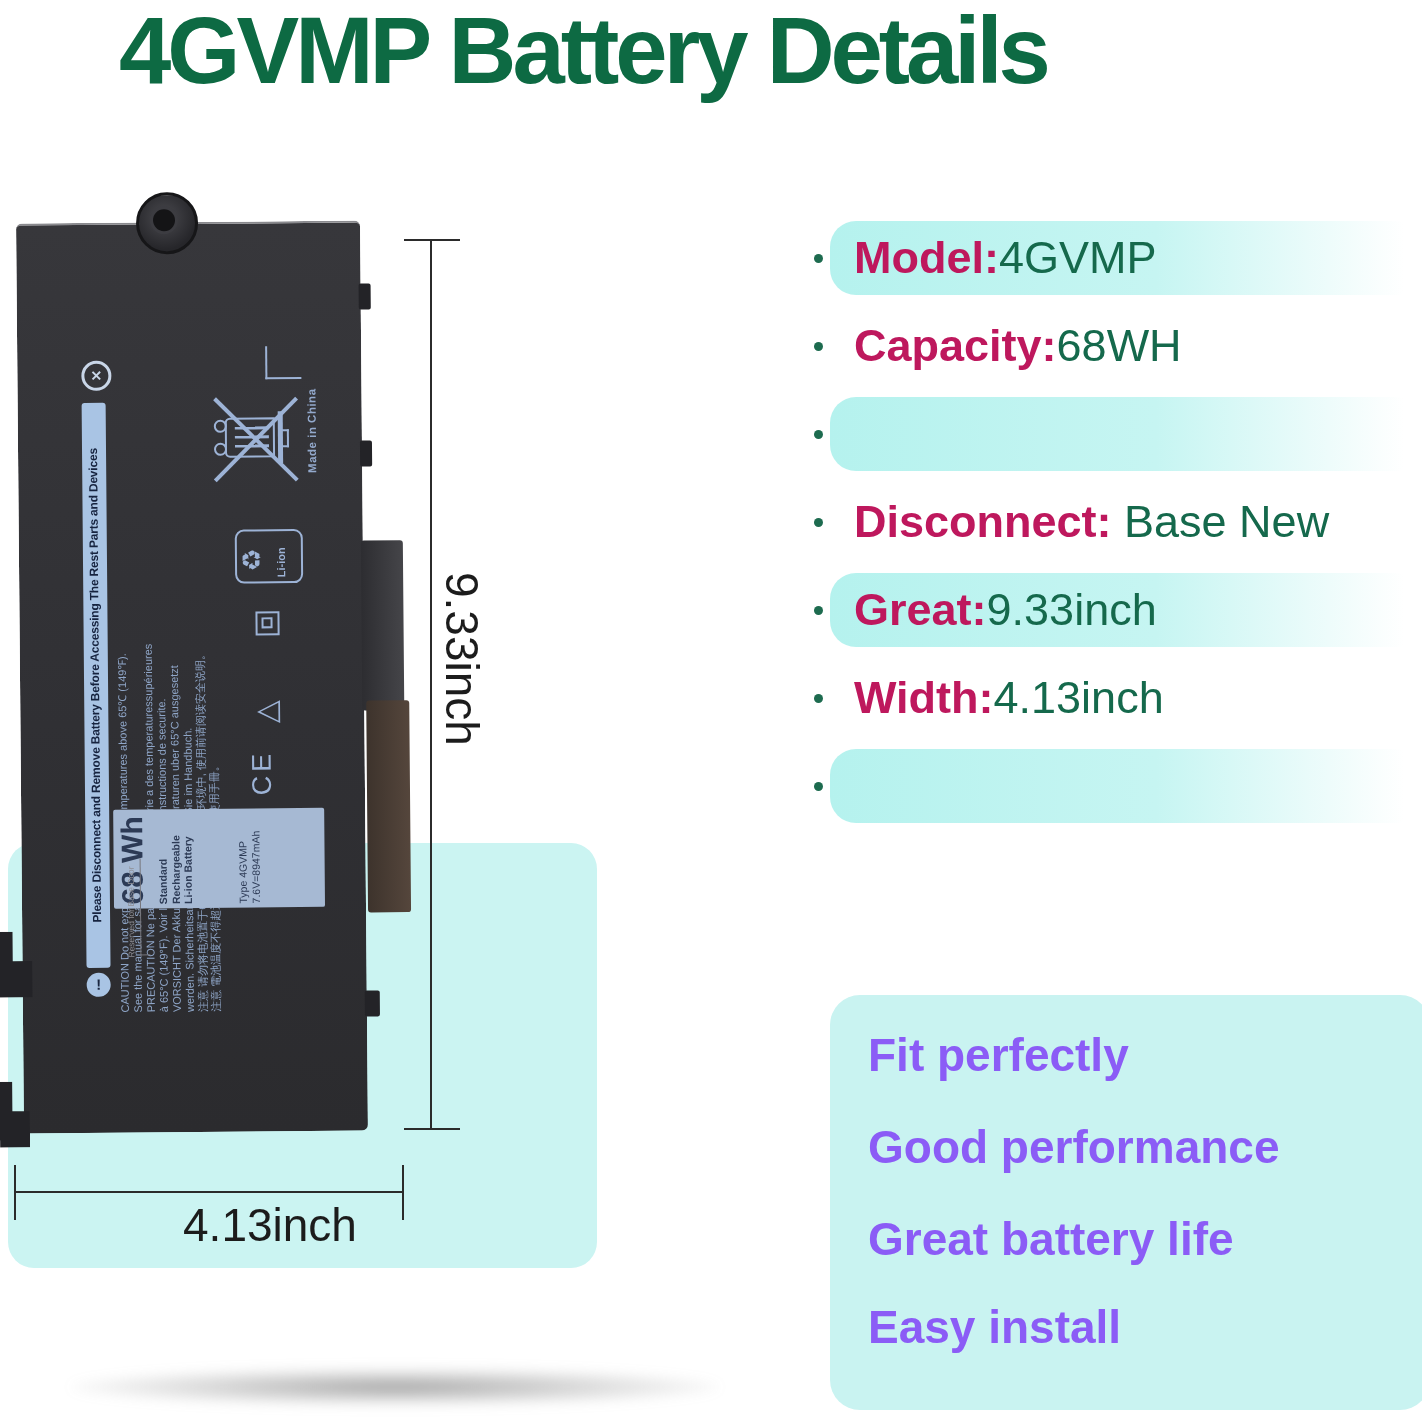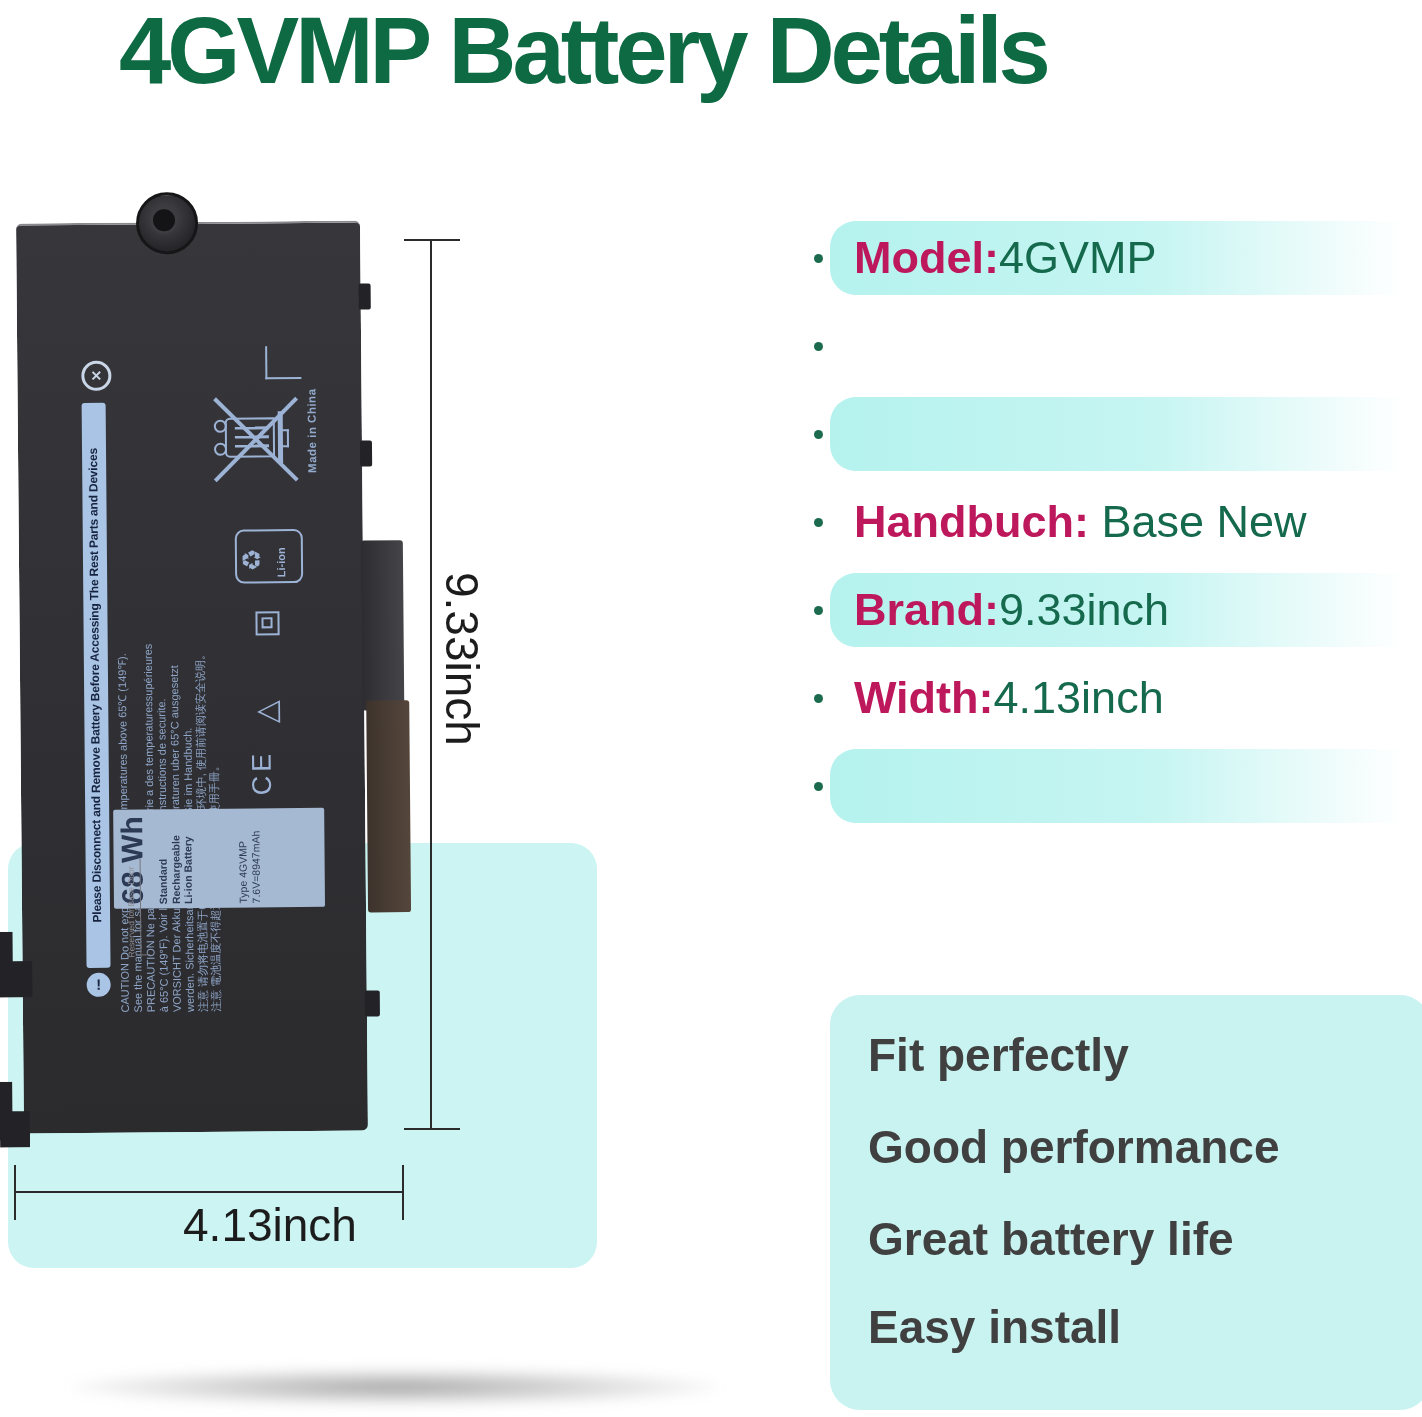--- a/index.html
+++ b/index.html
@@ -6,21 +6,21 @@
   .canvas{position:relative;width:1422px;height:1417px;overflow:hidden;background:#fff;
           font-family:"Liberation Sans", sans-serif;}
   
   .page-title{position:absolute;left:0;top:2px;width:1166px;text-align:center;
     font-size:94px;font-weight:700;letter-spacing:-4px;color:#0d6a43;line-height:1.05;}
   
   .battery-panel{position:absolute;left:8px;top:843px;width:589px;height:425px;
     background:#cbf4f2;border-radius:26px;z-index:1;}
   .feature-card{position:absolute;left:830px;top:995px;width:600px;height:415px;
     background:#c9f3f1;border-radius:30px;z-index:1;}
-  .feature-card .feat{position:absolute;left:38px;font-size:46px;font-weight:700;color:#404040;line-height:60px;white-space:nowrap;}
+  .feature-card .feat{position:absolute;left:38px;font-size:46px;font-weight:700;color:#8b5cf6;line-height:60px;white-space:nowrap;}
   
   .spec-list{position:absolute;left:800px;top:214px;width:622px;z-index:2;}
   .spec-row{position:relative;height:88px;display:flex;align-items:center;}
   .spec-dot{position:absolute;left:14px;top:40px;width:9px;height:9px;border-radius:50%;background:#1d6b4f;}
   .spec-pill{position:absolute;left:30px;top:7px;right:0;height:74px;border-radius:26px;
     background:linear-gradient(90deg,#b5f2ee 0%,#c6f5f2 55%,rgba(230,250,249,0) 97%);}
   .spec-text{position:relative;margin-left:54px;font-size:45px;color:#15694c;white-space:nowrap;}
   .spec-text b{font-weight:700;color:#be185d;}
   
   .dim{position:absolute;background:#2b2b2b;z-index:4;}
@@ -191,36 +191,39 @@
   <div class="spec-list">
     <div class="spec-row">
       <div class="spec-dot"></div>
       <div class="spec-pill"></div>
       <div class="spec-text">
         <b>Model:</b><span>4GVMP</span>
       </div>
     </div>
     <div class="spec-row">
       <div class="spec-dot"></div>
-    </div>
-    <div class="spec-row">
-      <div class="spec-dot"></div>
-      <div class="spec-pill"></div>
-    </div>
-    <div class="spec-row">
-      <div class="spec-dot"></div>
-      <div class="spec-text">
-        <b>Handbuch:</b><span> Base New</span>
-      </div>
-    </div>
-    <div class="spec-row">
-      <div class="spec-dot"></div>
-      <div class="spec-pill"></div>
-      <div class="spec-text">
-        <b>Brand:</b><span>9.33inch</span>
+      <div class="spec-text">
+        <b>Capacity:</b><span>68WH</span>
+      </div>
+    </div>
+    <div class="spec-row">
+      <div class="spec-dot"></div>
+      <div class="spec-pill"></div>
+    </div>
+    <div class="spec-row">
+      <div class="spec-dot"></div>
+      <div class="spec-text">
+        <b>Disconnect:</b><span> Base New</span>
+      </div>
+    </div>
+    <div class="spec-row">
+      <div class="spec-dot"></div>
+      <div class="spec-pill"></div>
+      <div class="spec-text">
+        <b>Great:</b><span>9.33inch</span>
       </div>
     </div>
     <div class="spec-row">
       <div class="spec-dot"></div>
       <div class="spec-text">
         <b>Width:</b><span>4.13inch</span>
       </div>
     </div>
     <div class="spec-row">
       <div class="spec-dot"></div>

